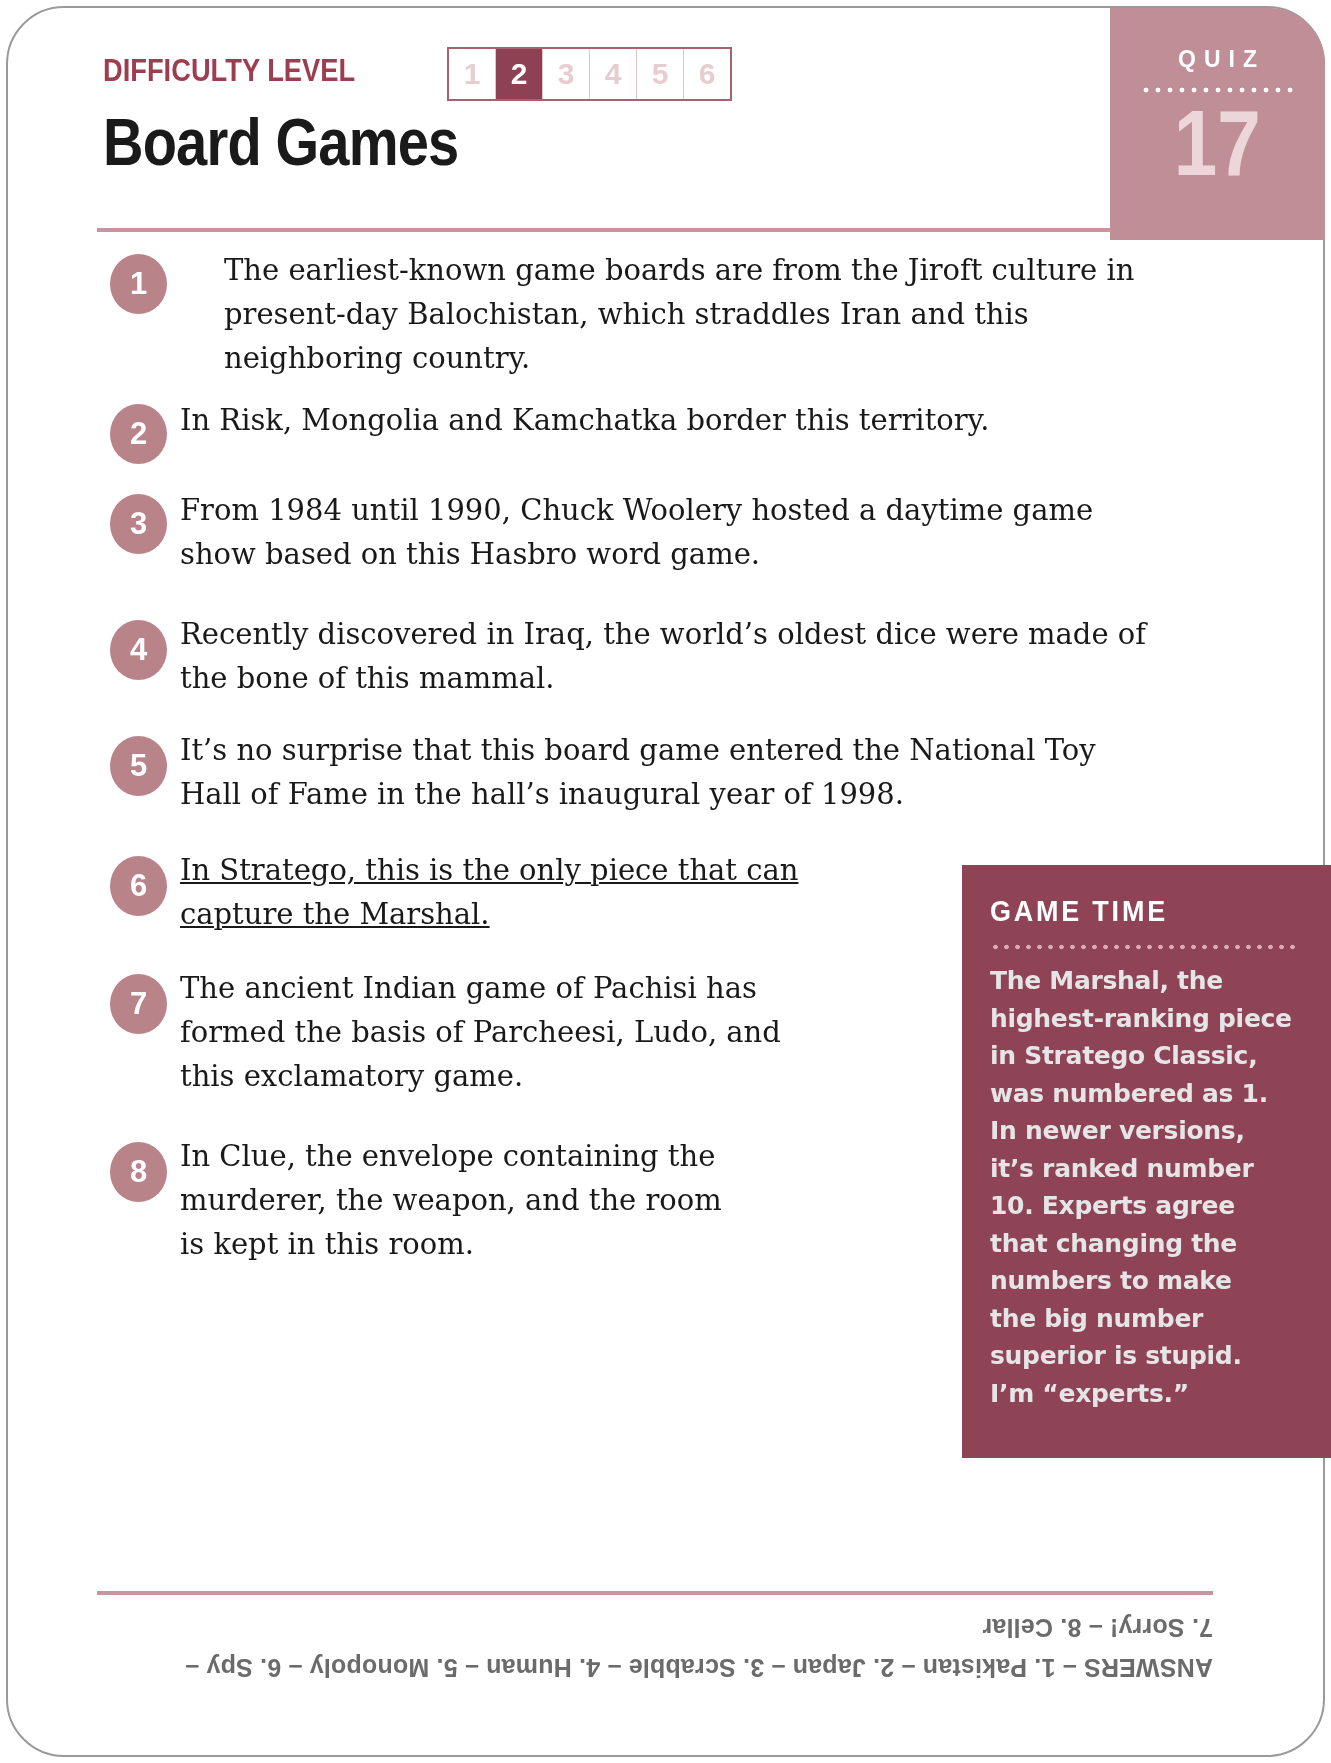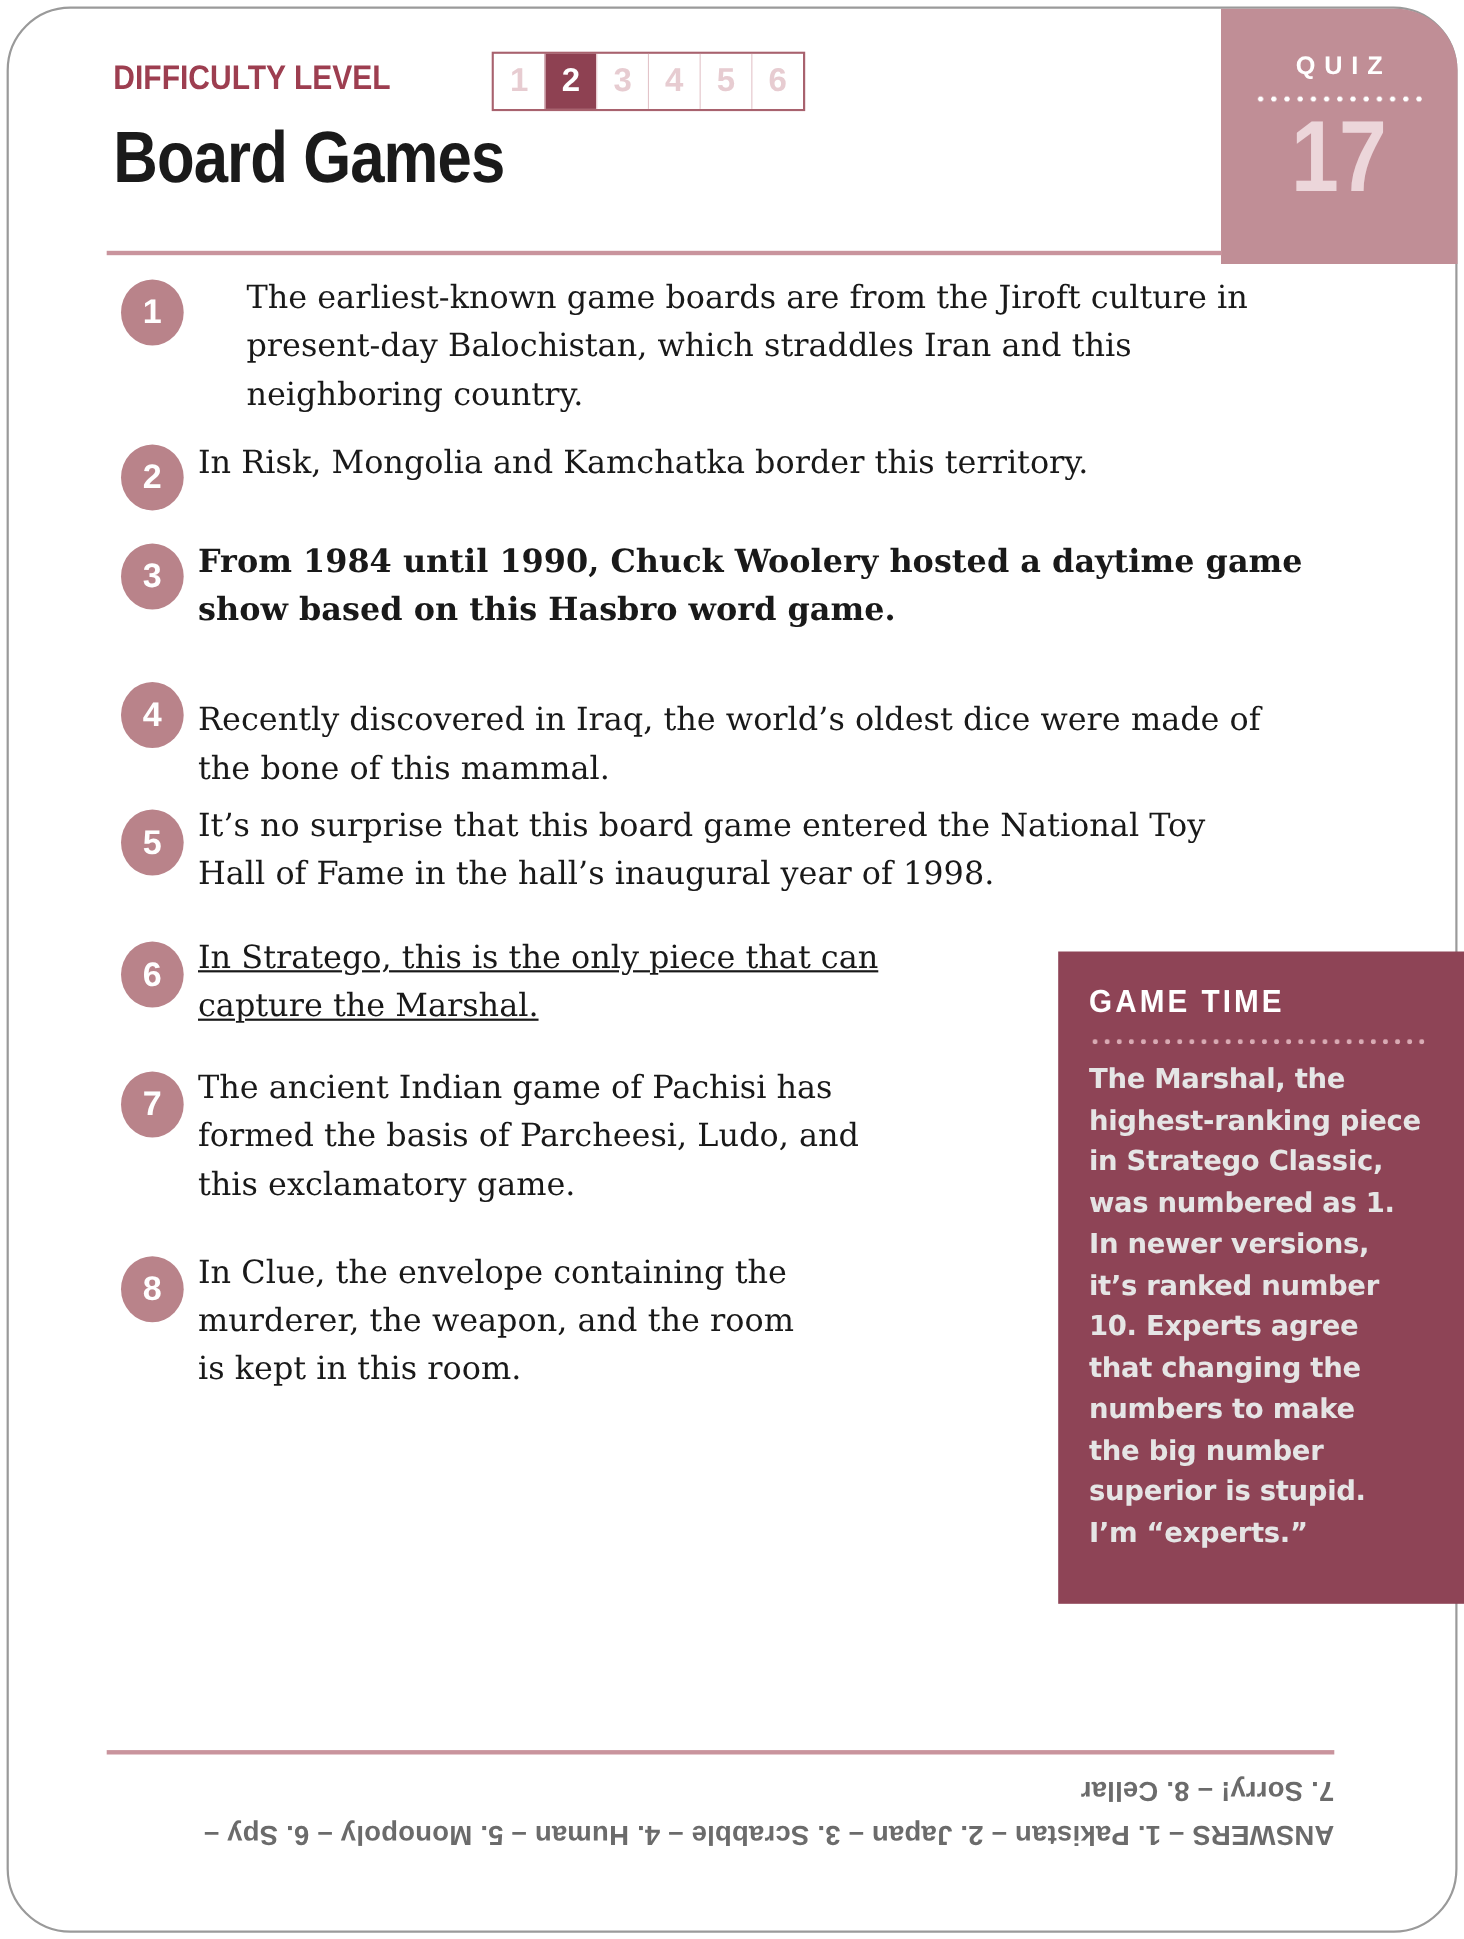--- a/index.html
+++ b/index.html
@@ -34,22 +34,22 @@
   .rule-bottom{position:absolute;left:97px;top:1591px;width:1116px;height:3.5px;background:#c9949d;}
 
   
   .q-badge{position:absolute;left:110px;width:57px;height:60px;border-radius:50%;background:#b9838a;
            display:flex;align-items:center;justify-content:center;
            font-size:31px;font-weight:bold;color:#ffffff;}
   .q-text{position:absolute;left:180px;width:1035px;font-family:"DejaVu Serif",serif;
           font-size:29px;line-height:44px;color:#191919;white-space:pre-line;}
   .q1b{top:254px;} .q1t{top:248px;margin-left:44px;}
   .q2b{top:404px;} .q2t{top:398px;}
-  .q3b{top:494px;} .q3t{top:488px;font-weight:bold;}
-  .q4b{top:620px;} .q4t{top:612px;margin-top:20px;}
+  .q3b{top:494px;} .q3t{top:488px;}
+  .q4b{top:620px;} .q4t{top:612px;}
   .q5b{top:736px;} .q5t{top:728px;}
   .q6b{top:856px;} .q6t{top:848px;text-decoration:underline;}
   .q7b{top:974px;} .q7t{top:966px;}
   .q8b{top:1142px;} .q8t{top:1134px;}
 
   
   .game-time{position:absolute;left:962px;top:865px;width:428px;height:593px;background:#8e4456;
              box-sizing:border-box;padding:30px 28px;}
   .gt-title{font-size:29px;font-weight:bold;color:#ffffff;letter-spacing:3px;
             transform:scaleX(0.93);transform-origin:left top;white-space:nowrap;}

